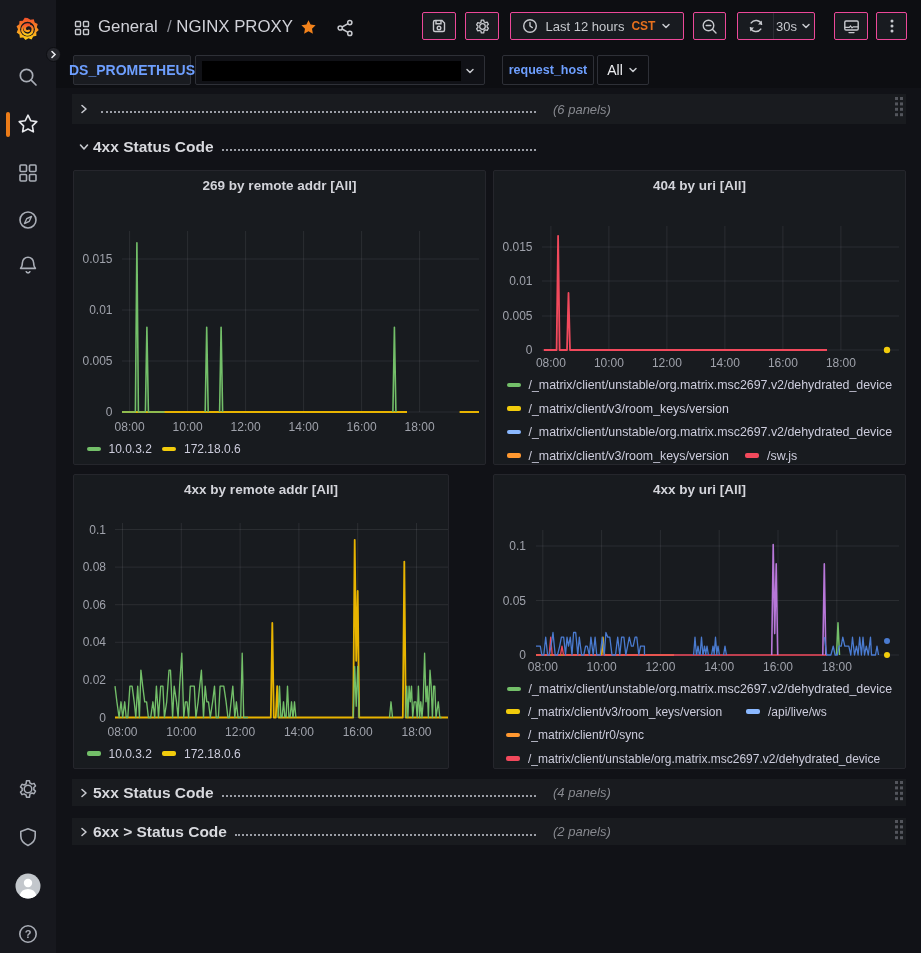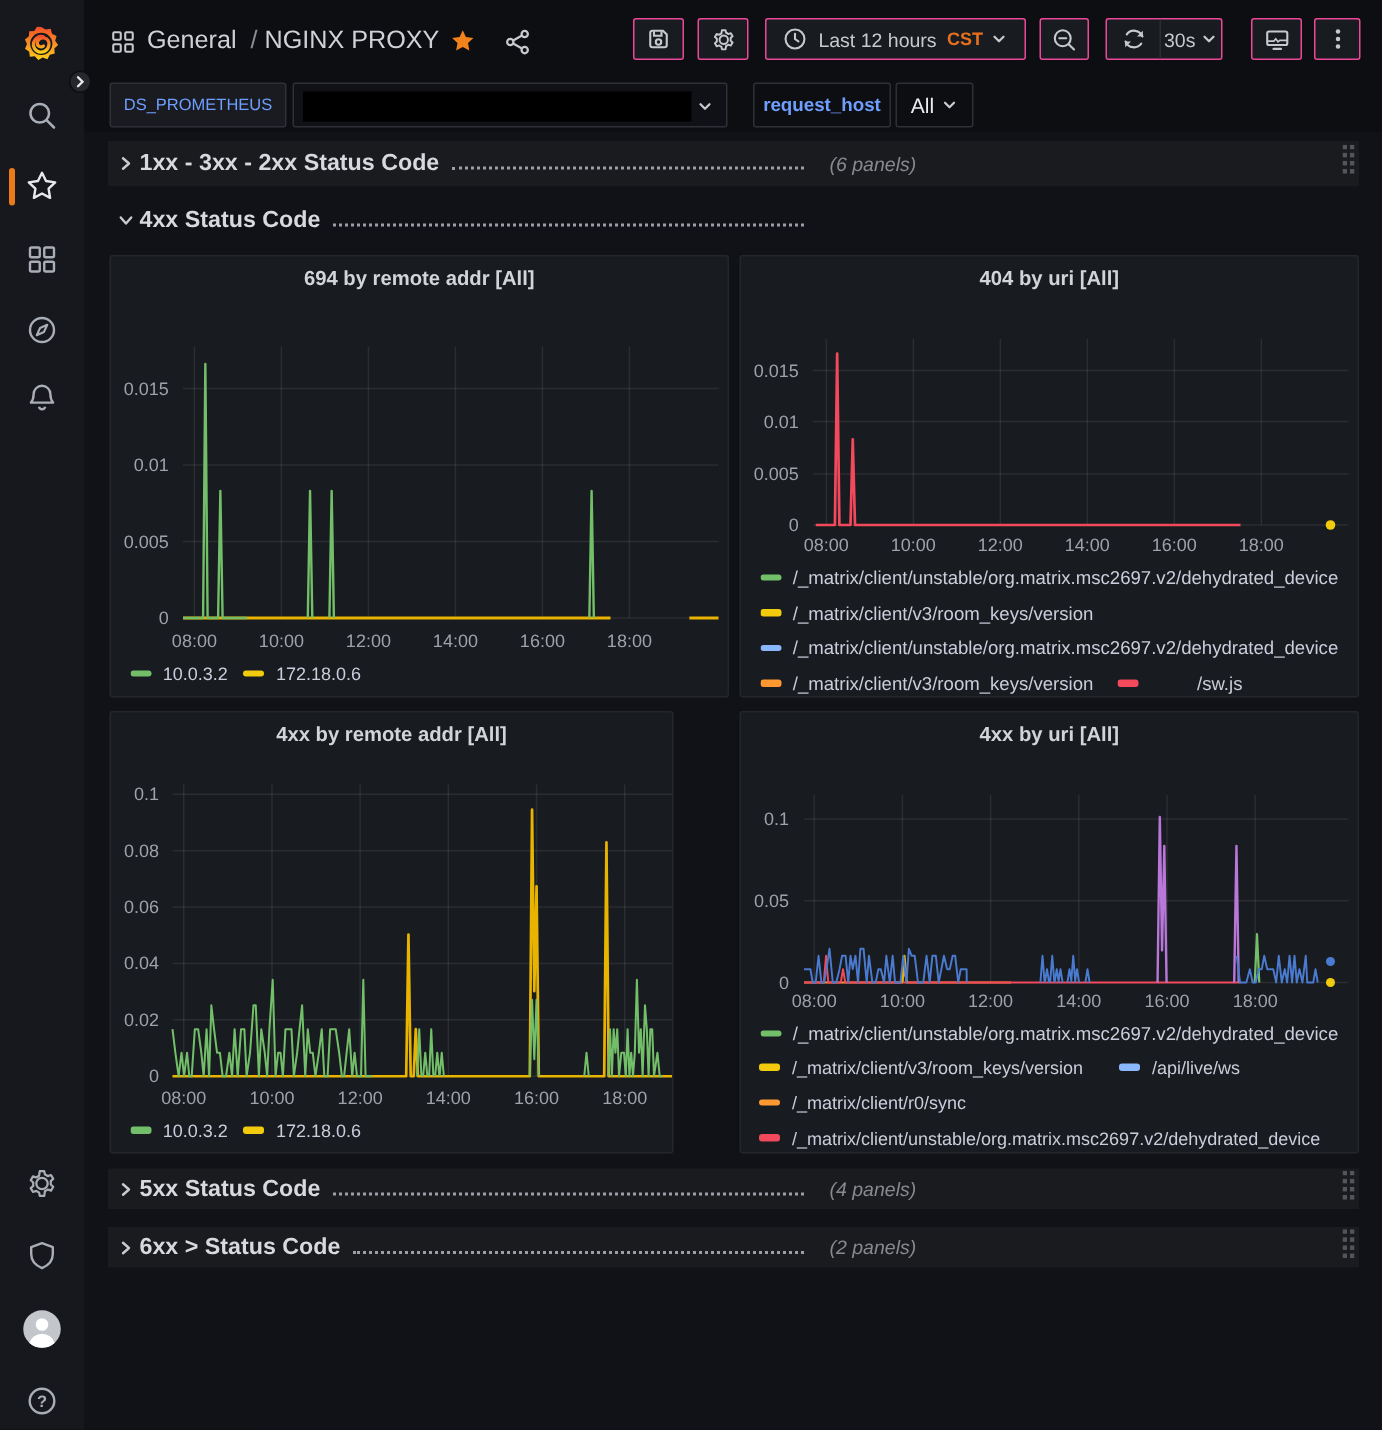--- a/index.html
+++ b/index.html
@@ -101,21 +101,21 @@
       </svg>
     </div>
     <div class="btn" style="left:820px;width:31px">
       <svg class="" style="" width="14" height="16" viewBox="0 0 14 16" fill="none">
         <circle cx="7" cy="3" r="1.5" fill="#c7c9ce"></circle>
         <circle cx="7" cy="8" r="1.5" fill="#c7c9ce"></circle>
         <circle cx="7" cy="13" r="1.5" fill="#c7c9ce"></circle>
       </svg>
     </div>
     <div class="vbox" style="left:17px;width:118px;background:#191b20;justify-content:center">
-      <span style="color:#6e9fff;font-size:11px;font-weight:400">DS_PROMETHEUS</span>
+      <span style="color:#6e9fff;font-size:14px;font-weight:700">DS_PROMETHEUS</span>
     </div>
     <div class="vbox" style="left:139px;width:290px;background:#101116">
       <div style="position:absolute;left:6px;top:5px;width:259px;height:20px;background:#000"></div>
       <span style="position:absolute;right:8px;top:9px;display:flex">
         <svg class="" style="" width="12" height="12" viewBox="0 0 12 12" fill="none">
           <path d="M3 4.5 L6 7.5 L9 4.5" stroke="#c7c9ce" stroke-width="1.5" stroke-linecap="round" stroke-linejoin="round"></path>
         </svg>
       </span>
     </div>
     <div class="vbox" style="left:446px;width:92px;justify-content:center">
@@ -205,21 +205,20 @@
       <path d="M3 1.5 L6 4.5 L3 7.5" stroke="#e8e9ee" stroke-width="1.6" fill="none" stroke-linecap="round"></path>
     </svg>
   </div>
 <div class="rowhdr" style="top:94px;height:30px;">
     <div style="width:464px;display:flex;align-items:center;flex:none">
     <span class="chev" style="display:flex">
         <svg class="" style="" width="10" height="10" viewBox="0 0 10 10" fill="none">
           <path d="M3 1.5 L7 5 L3 8.5" stroke="#c8cad0" stroke-width="1.6" fill="none" stroke-linecap="round" stroke-linejoin="round"></path>
         </svg>
       </span>
-      <span class="rowtitle">1xx - 3xx - 2xx Status Code</span>
     <span class="dotfill"></span>
     </div>
     <span class="pcount">(6 panels)</span>
     <span style="flex:1"></span>
     <span class="draghandle"><svg class="" style="" width="8" height="20" viewBox="0 0 8 20" fill="none">
         <rect x="0" y="0.0" width="3" height="3" fill="#53555c"></rect>
         <rect x="5" y="0.0" width="3" height="3" fill="#53555c"></rect>
         <rect x="0" y="5.4" width="3" height="3" fill="#53555c"></rect>
         <rect x="5" y="5.4" width="3" height="3" fill="#53555c"></rect>
         <rect x="0" y="10.8" width="3" height="3" fill="#53555c"></rect>
@@ -235,21 +234,21 @@
           <path d="M1.5 3 L5 7 L8.5 3" stroke="#c8cad0" stroke-width="1.6" fill="none" stroke-linecap="round" stroke-linejoin="round"></path>
         </svg>
       </span>
       <span class="rowtitle">4xx Status Code</span>
     <span class="dotfill"></span>
     </div>
     <span style="flex:1"></span>
     <span class="draghandle"></span>
   </div>
 <div class="panel" style="left:73px;top:170px;width:413px;height:295px">
-<div class="ptitle">694 by remote addr [All]</div>
+<div class="ptitle">269 by remote addr [All]</div>
 <svg width="411" height="293" viewBox="0 0 411 293">
       <line x1="48" y1="88" x2="405" y2="88" stroke="rgba(204,204,220,0.10)" stroke-width="1"></line>
       <text x="38.5" y="92" text-anchor="end" font-size="12" fill="#9fa2ab">0.015</text>
       <line x1="48" y1="139" x2="405" y2="139" stroke="rgba(204,204,220,0.10)" stroke-width="1"></line>
       <text x="38.5" y="143" text-anchor="end" font-size="12" fill="#9fa2ab">0.01</text>
       <line x1="48" y1="190" x2="405" y2="190" stroke="rgba(204,204,220,0.10)" stroke-width="1"></line>
       <text x="38.5" y="194" text-anchor="end" font-size="12" fill="#9fa2ab">0.005</text>
       <line x1="48" y1="241" x2="405" y2="241" stroke="rgba(204,204,220,0.10)" stroke-width="1"></line>
       <text x="38.5" y="245" text-anchor="end" font-size="12" fill="#9fa2ab">0</text>
       <line x1="55.6" y1="60" x2="55.6" y2="241" stroke="rgba(204,204,220,0.10)" stroke-width="1"></line>
@@ -305,21 +304,21 @@
 <span style="font-size:12.4px;color:#ccccdc">/_matrix/client/unstable/org.matrix.msc2697.v2/dehydrated_device</span>
     </div><div style="position:absolute;left:12.5px;top:230.5px;display:flex;align-items:center;white-space:nowrap;overflow:hidden;">
 <span style="width:14px;height:4.5px;border-radius:2px;background:#f2cc0c;margin-right:8px;flex:none"></span>
 <span style="font-size:12.4px;color:#ccccdc">/_matrix/client/v3/room_keys/version</span>
     </div><div style="position:absolute;left:12.5px;top:254px;display:flex;align-items:center;white-space:nowrap;overflow:hidden;max-width:398px;">
 <span style="width:14px;height:4.5px;border-radius:2px;background:#8ab8ff;margin-right:8px;flex:none"></span>
 <span style="font-size:12.4px;color:#ccccdc">/_matrix/client/unstable/org.matrix.msc2697.v2/dehydrated_device</span>
     </div><div style="position:absolute;left:12.5px;top:277.5px;display:flex;align-items:center;white-space:nowrap;overflow:hidden;">
 <span style="width:14px;height:4.5px;border-radius:2px;background:#ff9830;margin-right:8px;flex:none"></span>
 <span style="font-size:12.4px;color:#ccccdc">/_matrix/client/v3/room_keys/version</span>
-    </div><div style="position:absolute;left:251px;top:277.5px;display:flex;align-items:center;white-space:nowrap;overflow:hidden;gap:31px;">
+    </div><div style="position:absolute;left:251px;top:277.5px;display:flex;align-items:center;white-space:nowrap;overflow:hidden;">
 <span style="width:14px;height:4.5px;border-radius:2px;background:#f2495c;margin-right:8px;flex:none"></span>
 <span style="font-size:12.4px;color:#ccccdc">/sw.js</span>
     </div></div>
 <div class="panel" style="left:73px;top:474px;width:376px;height:295px">
 <div class="ptitle">4xx by remote addr [All]</div>
 <svg width="411" height="293" viewBox="0 0 411 293">
       <line x1="41" y1="54.5" x2="405" y2="54.5" stroke="rgba(204,204,220,0.10)" stroke-width="1"></line>
       <text x="32" y="58.5" text-anchor="end" font-size="12" fill="#9fa2ab">0.1</text>
       <line x1="41" y1="92.1" x2="405" y2="92.1" stroke="rgba(204,204,220,0.10)" stroke-width="1"></line>
       <text x="32" y="96.1" text-anchor="end" font-size="12" fill="#9fa2ab">0.08</text>

